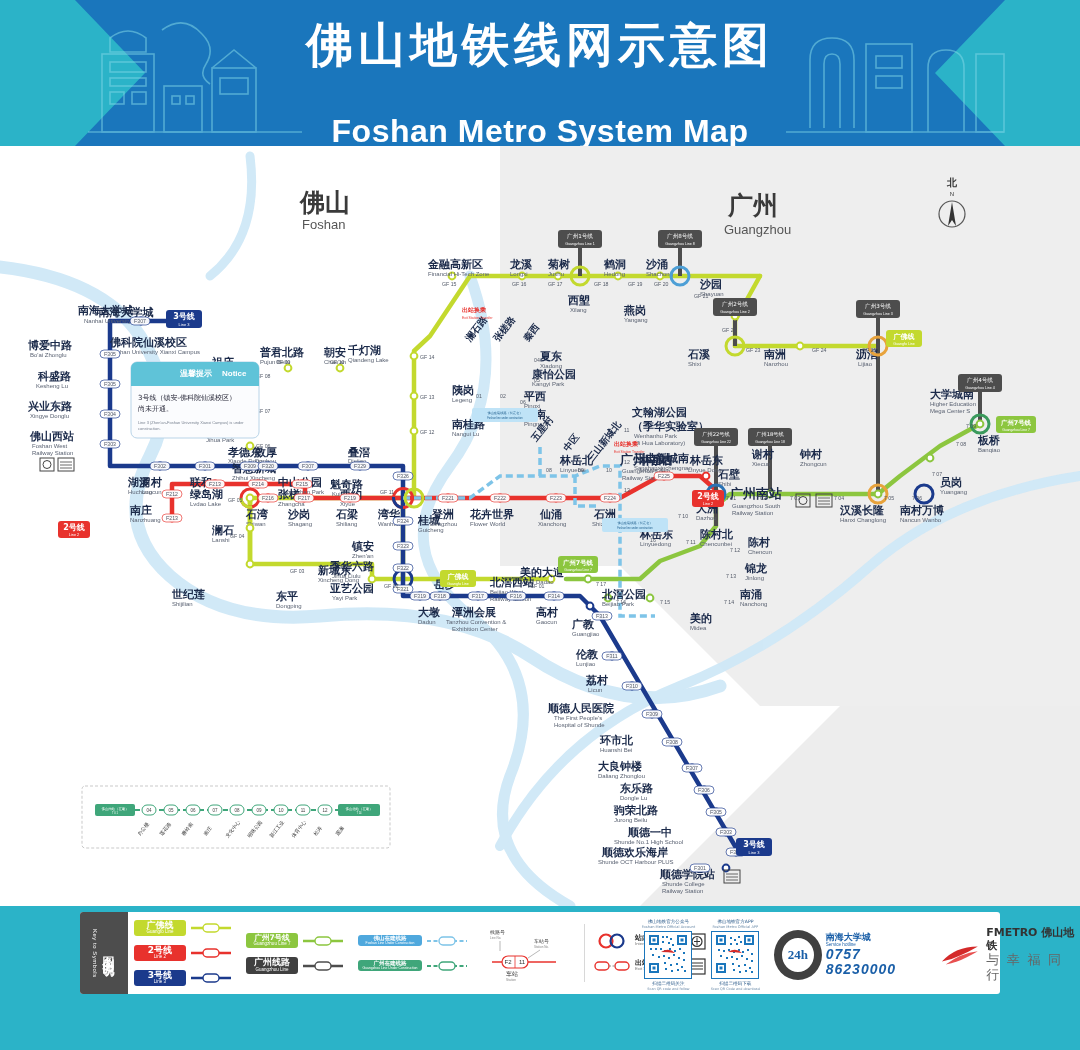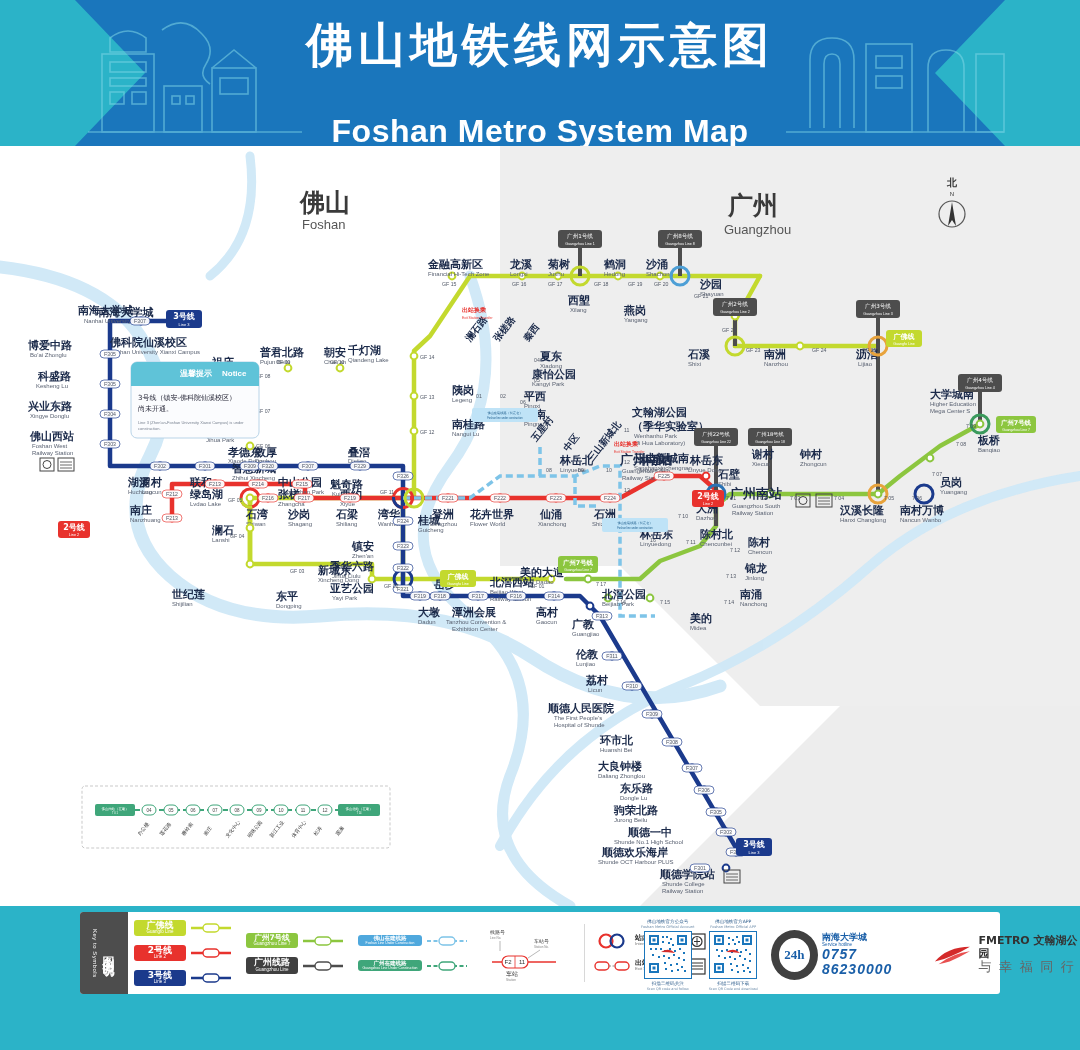--- a/index.html
+++ b/index.html
@@ -1242,21 +1242,21 @@
           <span class="n">0757 86230000</span>
         </div>
       </div>
 
       <div class="brand">
         <svg width="44" height="26" viewBox="0 0 44 26">
           <path d="M2 20 q14-16 38-16 q-10 6 -20 10 q-8 4 -18 6 z" fill="#d42a2a"></path>
           <path d="M6 23 q16-12 34-14 q-12 7 -22 11 q-6 2 -12 3z" fill="#e85050"></path>
         </svg>
         <div class="brandtxt">
-          <span class="c">FMETRO 文翰湖公园</span>
+          <span class="c">FMETRO 佛山地铁</span>
           <span class="e">与 幸 福 同 行</span>
         </div>
       </div>
     </div>
 
   </div>
 
 </div>
 
 </body></html>

